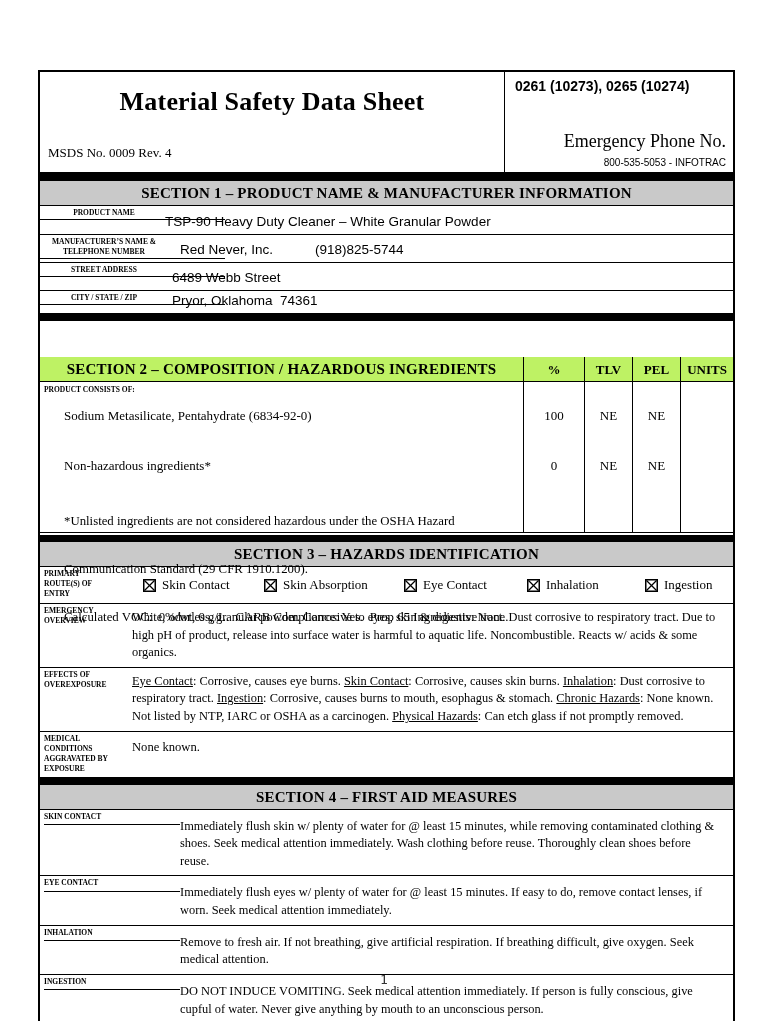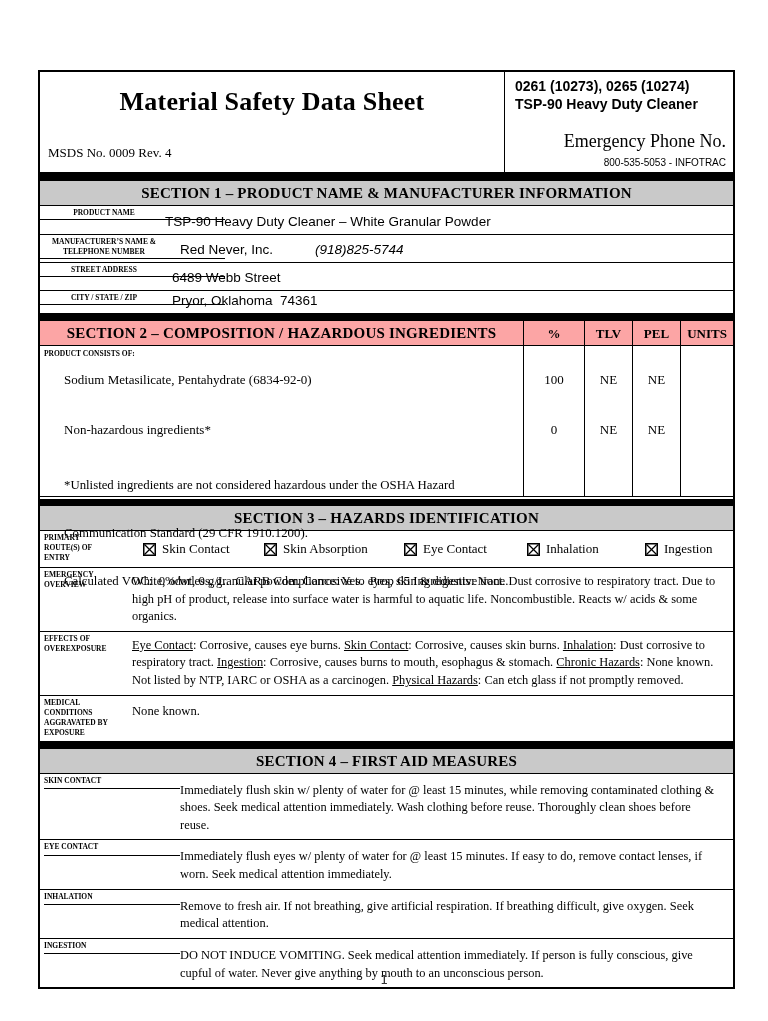--- a/index.html
+++ b/index.html
@@ -27,24 +27,24 @@
              font-weight:bold; font-size:15px; border-bottom:1.5px solid #000; letter-spacing:.2px; }
 
   
   .f-row { position:relative; }
   .f-row + .f-row { border-top:1.2px solid #000; }
   .f-label { position:absolute; top:0; left:0; width:185px; border-bottom:1.1px solid #000;
              font-size:7.5px; font-weight:bold; padding:2px 4px 1px 4px; line-height:1.3;text-align:center; }
   .f-label span { display:block; max-width:120px; }
   .f-value { position:absolute; bottom:5px; font-family:"Liberation Sans", sans-serif; font-size:13.5px; white-space:pre-wrap; }
   .r-28 { height:28px; } .r-23 { height:23px; }
-  .vl-125 { left:125px; } .vl-132 { left:132px; } .vl-140 { left:140px; } .vl-275 { left:275px;font-style:italic; }
-
-  
-  .s2-hdr { display:flex; background:#fca5a5; height:25px; border-bottom:1.5px solid #000; }
+  .vl-125 { left:125px; } .vl-132 { left:132px; } .vl-140 { left:140px; } .vl-275 { left:275px; }
+
+  
+  .s2-hdr { display:flex; background:#bef264; height:25px; border-bottom:1.5px solid #000;margin-top:36px; }
   .s2h-title { flex:1; text-align:center; line-height:25px; font-weight:bold; font-size:15px; letter-spacing:.2px; }
   .col { border-left:1.5px solid #000; text-align:center; }
   .c-pct { width:61px; } .c-tlv { width:48px; } .c-pel { width:48px; } .c-units { width:53px; }
   .s2-hdr .col { line-height:25px; font-weight:bold; font-size:13px; }
   .s2-body { display:flex; height:151px; border-bottom:1.5px solid #000; }
   .s2-left { flex:1; position:relative; font-size:13px; }
   .consists { position:absolute; top:3px; left:4px; font-size:7.5px; font-weight:bold; }
   .ing-1 { position:absolute; top:26px; left:24px; }
   .ing-2 { position:absolute; top:76px; left:24px; }
   .fnote { position:absolute; top:99px; left:24px; line-height:16px; font-size:12.8px; white-space:pre-wrap; }
@@ -81,21 +81,20 @@
 <div class="doc">
 
   <div class="doc-header">
     <div class="h-left">
       <div class="doc-title">Material Safety Data Sheet</div>
       <div class="msds-no">MSDS No. 0009 Rev. 4</div>
     </div>
     <div class="h-right">
       <div class="codes">
         <div>0261 (10273), 0265 (10274)</div>
-        <div>TSP-90 Heavy Duty Cleaner</div>
       </div>
       <div class="emergency">
         <div class="em-label">Emergency Phone No.</div>
         <div class="em-num">800-535-5053 - INFOTRAC</div>
       </div>
     </div>
   </div>
 
   <div class="bar bar-thick"></div>
 

